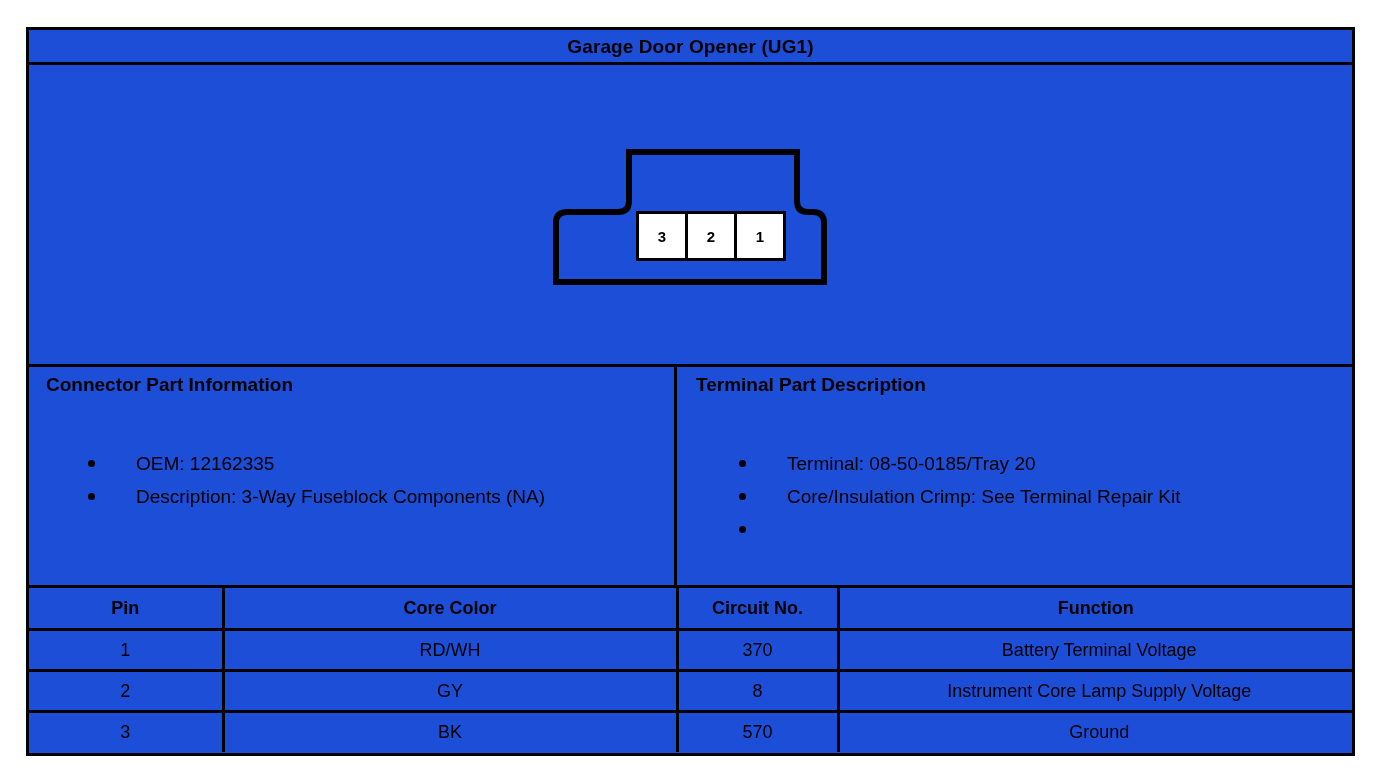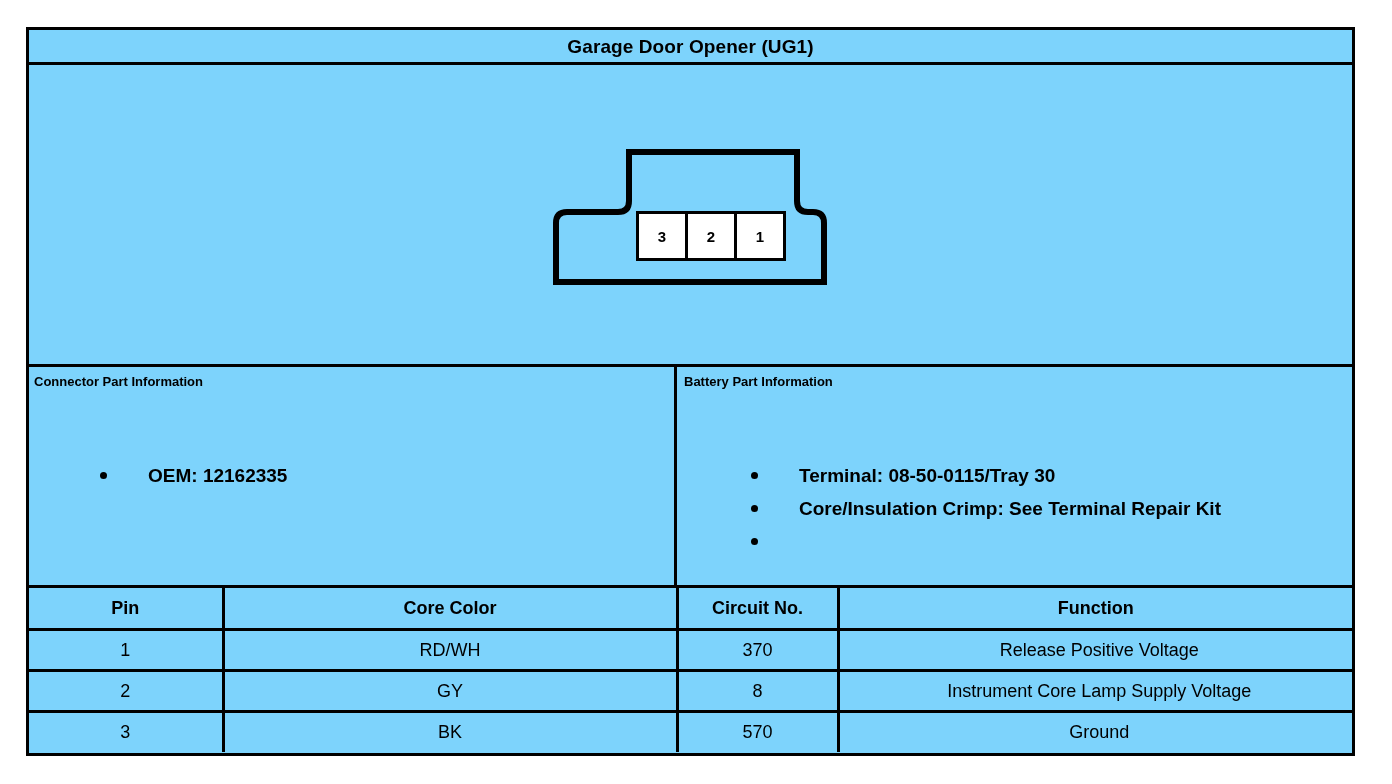--- a/index.html
+++ b/index.html
@@ -18,21 +18,21 @@
 
   
   #sheet {
     position: absolute;
     left: 26px;
     top: 27px;
     width: 1329px;
     height: 729px;
     border: 3px solid #000;
     box-sizing: border-box;
-    background: #7dd3fc;
+    background: #1d4ed8;
   }
 
   
   .title-row {
     position: absolute;
     left: 0;
     top: 0;
     right: 0;
     height: 35px;
     border-bottom: 3px solid #000;
@@ -107,33 +107,33 @@
     padding: 8px 0 0 0;
   }
   .info-panel.left {
     width: 648px;
     border-right: 3px solid #000;
   }
   .info-panel.right {
     flex: 1 1 auto;
   }
   .info-heading {
-    font-size: 13px;
+    font-size: 19px;
     font-weight: bold;
     line-height: 1;
     padding-left: 5px;
+    margin-left: 12px;
   }
   .info-panel.right .info-heading { padding-left: 7px; }
 
   .bullet-list {
     list-style: none;
-    margin: 16px;
+    margin: 4px;
     padding: 0;
     position: absolute;
-    font-weight: bold;
   }
   .info-panel.left .bullet-list  { top: 76px; left: 55px; }
   .info-panel.right .bullet-list { top: 76px; left: 58px; }
 
   .bullet-item {
     position: relative;
     font-size: 19px;
     line-height: 33px;
     white-space: nowrap;
     padding-left: 48px;
@@ -222,29 +222,33 @@
 
   <div class="info-panels">
 
     <div class="info-panel left">
       <div class="info-heading">Connector Part Information</div>
       <ul class="bullet-list">
         <li class="bullet-item">
           <span class="bullet-dot"></span>
           <span>OEM: 12162335</span>
         </li>
+        <li class="bullet-item">
+          <span class="bullet-dot"></span>
+          <span>Description: 3-Way Fuseblock Components (NA)</span>
+        </li>
       </ul>
     </div>
 
     <div class="info-panel right">
-      <div class="info-heading">Battery Part Information</div>
+      <div class="info-heading">Terminal Part Description</div>
       <ul class="bullet-list">
         <li class="bullet-item">
           <span class="bullet-dot"></span>
-          <span>Terminal: 08-50-0115/Tray 30</span>
+          <span>Terminal: 08-50-0185/Tray 20</span>
         </li>
         <li class="bullet-item">
           <span class="bullet-dot"></span>
           <span>Core/Insulation Crimp: See Terminal Repair Kit</span>
         </li>
         <li class="bullet-item">
           <span class="bullet-dot"></span>
         </li>
       </ul>
     </div>
@@ -258,21 +262,21 @@
         <th class="col-wire">Core Color</th>
         <th class="col-circuit">Circuit No.</th>
         <th class="col-function">Function</th>
       </tr>
     </thead>
     <tbody>
       <tr>
         <td class="col-pin">1</td>
         <td class="col-wire">RD/WH</td>
         <td class="col-circuit">370</td>
-        <td class="col-function">Release Positive Voltage</td>
+        <td class="col-function">Battery Terminal Voltage</td>
       </tr>
       <tr>
         <td class="col-pin">2</td>
         <td class="col-wire">GY</td>
         <td class="col-circuit">8</td>
         <td class="col-function">Instrument Core Lamp Supply Voltage</td>
       </tr>
       <tr>
         <td class="col-pin">3</td>
         <td class="col-wire">BK</td>

